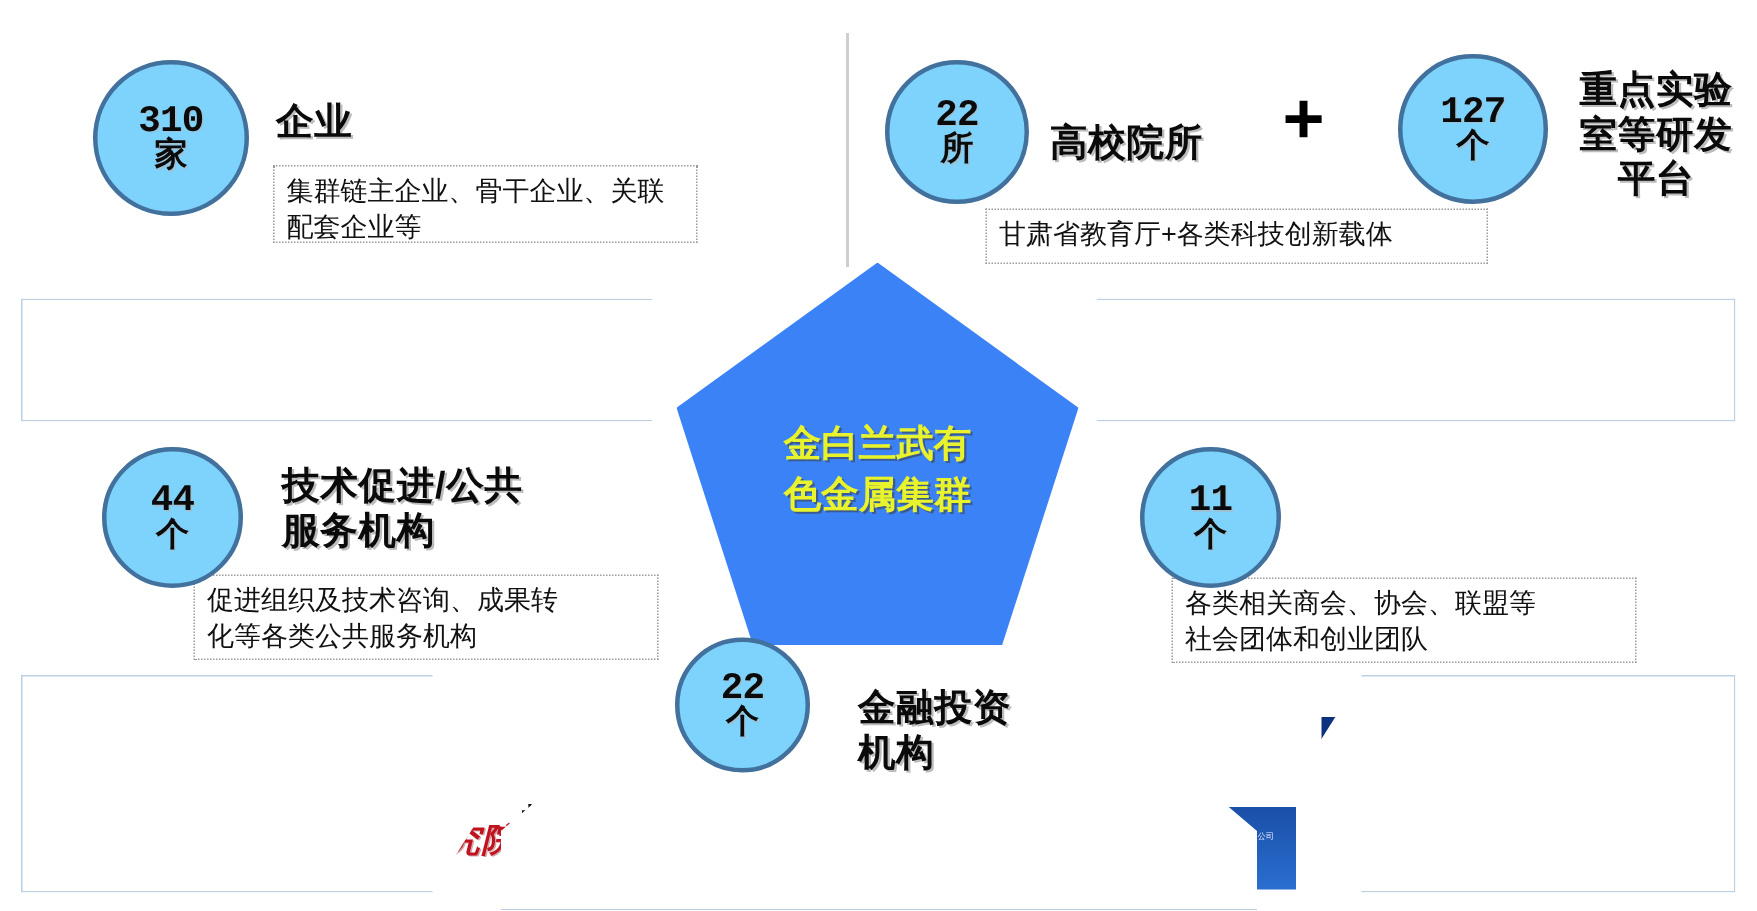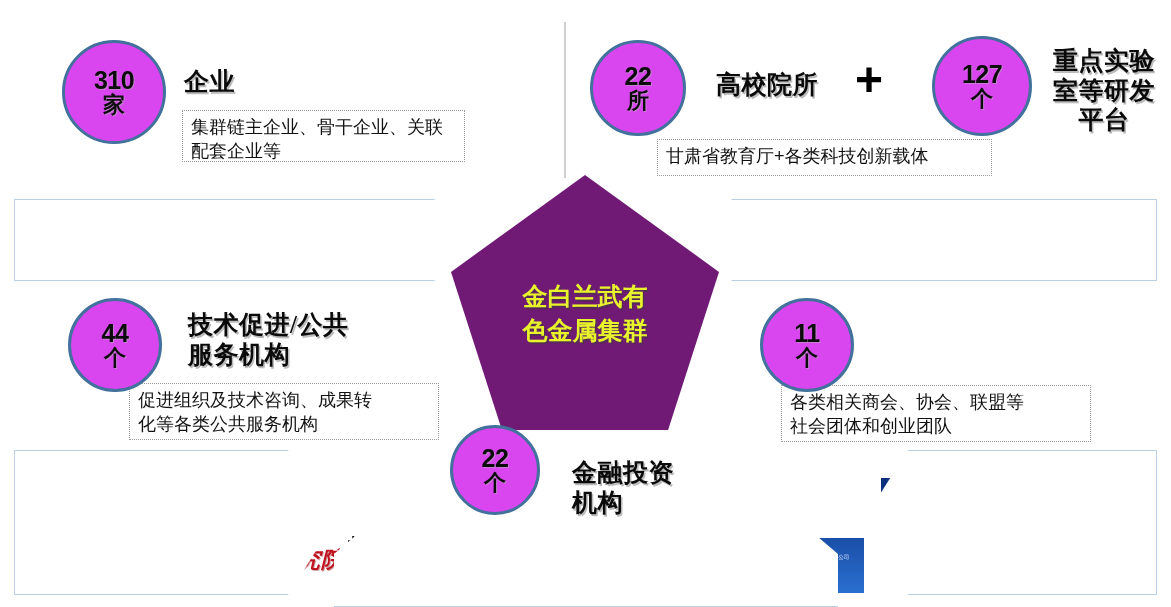--- a/index.html
+++ b/index.html
@@ -10,28 +10,29 @@
   #stage{
     position:relative;
     width:1171px;height:607px;
     background:#ffffff;
     overflow:hidden;
   }
   .count-circle{
     position:absolute;
     border:3px solid #41719C;
     border-radius:50%;
-    background:#d946ef;
+    background:#7dd3fc;
     display:flex;flex-direction:column;
     align-items:center;justify-content:center;
     line-height:1.02;
     color:#0b0b0b;
     font-weight:bold;
     z-index:30;
     box-sizing:border-box;
+    font-family:Liberation Mono, monospace;
   }
   .count-circle .num{font-size:25px;letter-spacing:-0.5px;
     text-shadow:1px 1px 0 rgba(180,180,180,.55);}
   .count-circle .unit{font-size:22px;
     text-shadow:1px 1px 0 rgba(180,180,180,.55);}
   .heading{
     position:absolute;
     font-weight:bold;
     font-size:25px;
     color:#0a0a0a;
@@ -56,21 +57,21 @@
   .plus-sign{
     position:absolute;
     font-size:48px;font-weight:bold;color:#000;
     line-height:1;
     z-index:30;
   }
   
   #pentagon{
     position:absolute;
     left:451px;top:175px;width:268px;height:255px;
-    background:#701a75;
+    background:#3b82f6;
     clip-path:polygon(50% 0%,100% 38%,81% 100%,19% 100%,0% 38%);
     z-index:25;
     display:flex;align-items:center;justify-content:center;
   }
   #pentagon .ptext{
     color:#E8F32B;
     font-size:25px;font-weight:bold;
     line-height:1.35;
     text-align:center;
     text-shadow:1.5px 1.5px 0 rgba(60,60,60,.55);
@@ -259,21 +260,21 @@
   <div class="logo" style="left:382px;top:205px;width:78px;height:68px;">
     <div class="jt-mark">J T</div>
     <div class="jt-cn">金拓锂电</div>
     <div class="jt-en">JINTUOLIDIAN</div>
   </div>
 
   <div class="count-circle" style="left:590px;top:40px;width:96px;height:96px;">
     <span class="num">22</span>
     <span class="unit">所</span>
   </div>
-  <div class="heading" style="left:700px;top:70px;margin-left:16px;">高校院所</div>
+  <div class="heading" style="left:700px;top:81px;">高校院所</div>
   <div class="plus-sign" style="left:855px;top:56px;">+</div>
 
   <div class="count-circle" style="left:932px;top:36px;width:100px;height:100px;">
     <span class="num">127</span>
     <span class="unit">个</span>
   </div>
   <div class="heading" style="left:1053px;top:46px;text-align:center;">重点实验
 室等研发
 平台</div>
   <div class="desc-box" style="left:657px;top:139px;width:335px;height:37px;">甘肃省教育厅+各类科技创新载体</div>
@@ -304,21 +305,21 @@
 Oxo Synthesis and Selective Oxidation
 Lanzhou Institute of Chemical Physics
 Chinese Academy of Sciences</div>
     </div>
   </div>
 
   <div class="count-circle" style="left:68px;top:298px;width:94px;height:94px;">
     <span class="num">44</span>
     <span class="unit">个</span>
   </div>
-  <div class="heading" style="left:188px;top:310px;font-family:Liberation Serif, serif;">技术促进/公共
+  <div class="heading" style="left:188px;top:310px;">技术促进/公共
 服务机构</div>
   <div class="desc-box" style="left:129px;top:383px;width:310px;height:57px;">促进组织及技术咨询、成果转
 化等各类公共服务机构</div>
 
   <div class="count-circle" style="left:760px;top:298px;width:94px;height:94px;">
     <span class="num">11</span>
     <span class="unit">个</span>
   </div>
   <div class="desc-box" style="left:781px;top:385px;width:310px;height:57px;">各类相关商会、协会、联盟等
 社会团体和创业团队</div>

